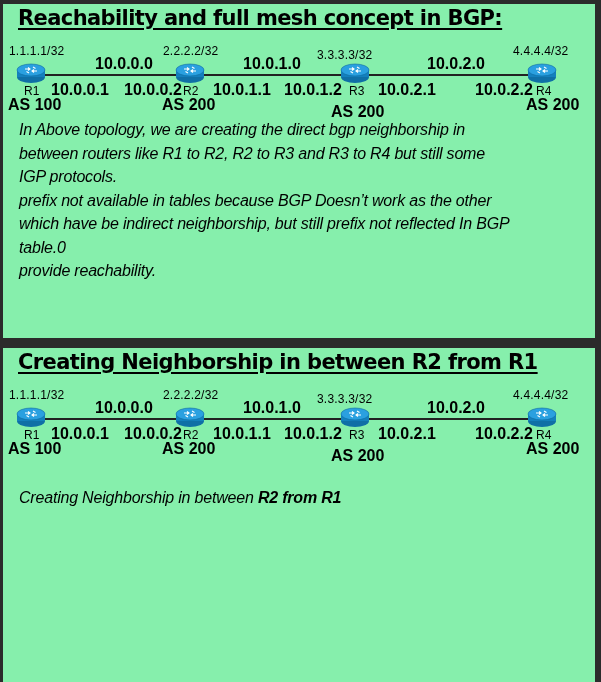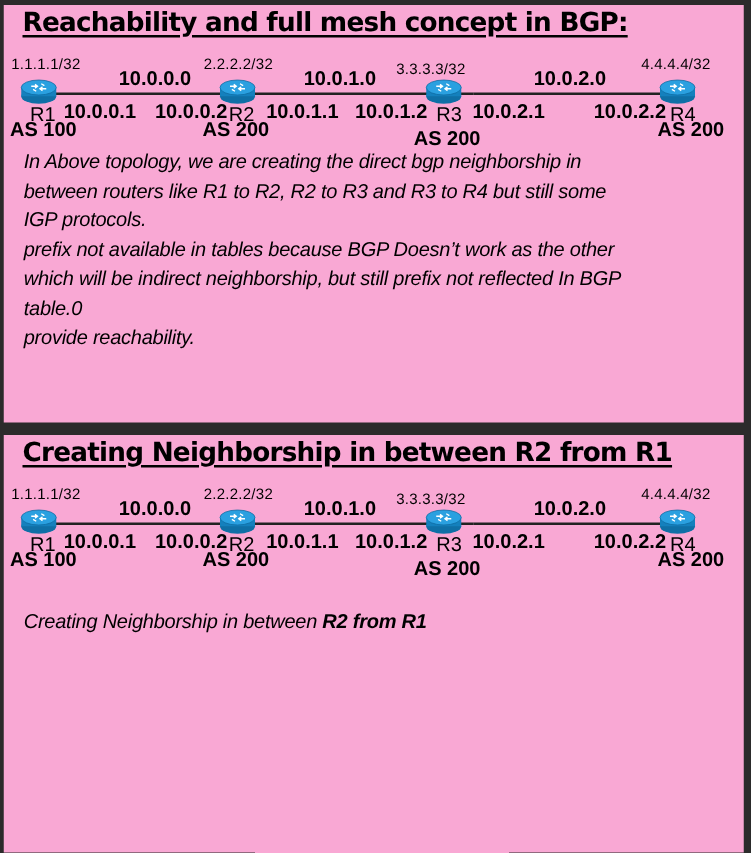--- a/index.html
+++ b/index.html
@@ -1,37 +1,37 @@
 <!DOCTYPE html>
 <html><head>
 <meta charset="utf-8">
 <style>
   html, body { margin:0; padding:0; }
   body {
     width:601px; height:682px; background:#2b2b2b; position:relative; overflow:hidden;
     font-family:"Liberation Sans", sans-serif; color:#000;
   }
-  .panel { position:absolute; left:3px; width:592px; background:#f9a8d4; overflow:hidden; }
+  .panel { position:absolute; left:3px; width:592px; background:#86efac; overflow:hidden; }
   #p1 { top:4px; height:334px; }
   #p2 { top:348px; height:334px; }
   .title {
     position:absolute; left:15px; top:2px; margin:0;
     font-family:"DejaVu Sans", sans-serif; font-weight:bold; font-size:21px;
     letter-spacing:-0.6px; text-decoration:underline; text-decoration-thickness:2px;
     text-underline-offset:3px; color:#000; white-space:nowrap;
   }
   .topo { position:absolute; left:0; top:0; width:592px; height:120px; }
   .link-line { position:absolute; height:1.5px; background:#222; }
   .router {
     position:absolute; width:30px; height:21px;
   }
   .lbl { position:absolute; font-size:11.5px; white-space:nowrap; font-family:"Liberation Sans", sans-serif; }
   .lbl.b { font-weight:bold; font-size:16px; }
   .lbl.loop { font-size:12px; letter-spacing:0.2px; }
-  .lbl.name { font-size:16px; }
+  .lbl.name { font-size:12px; }
   .body-text {
     position:absolute; left:16px; margin:0; font-style:italic;
     font-family:"Liberation Sans", sans-serif; font-size:16px; line-height:23.5px;
     color:#000; letter-spacing:-0.2px;
   }
   .body-text p { margin:0; }
   b { font-weight:bold; }
 </style>
 </head>
 <body>
@@ -94,21 +94,21 @@
     <span class="lbl b" style="left:159px; top:92px;">AS 200</span>
     <span class="lbl b" style="left:328px; top:99px;">AS 200</span>
     <span class="lbl b" style="left:523px; top:92px;">AS 200</span>
   </div>
 
   <div class="body-text" style="top:114px;">
     <p>In Above topology, we are creating the direct bgp neighborship in</p>
     <p>between routers like R1 to R2, R2 to R3 and R3 to R4 but still some</p>
     <p>IGP protocols.</p>
     <p>prefix not available in tables because BGP Doesn’t work as the other</p>
-    <p>which will be indirect neighborship, but still prefix not reflected In BGP</p>
+    <p>which have be indirect neighborship, but still prefix not reflected In BGP</p>
     <p>table.0</p>
     <p>provide reachability.</p>
   </div>
 </div>
 
 <div class="panel" id="p2">
   <h1 class="title">Creating Neighborship in between R2 from R1</h1>
 
   <div class="topo">
     <div class="link-line" style="left:40px; top:70px; width:160px;"></div>

